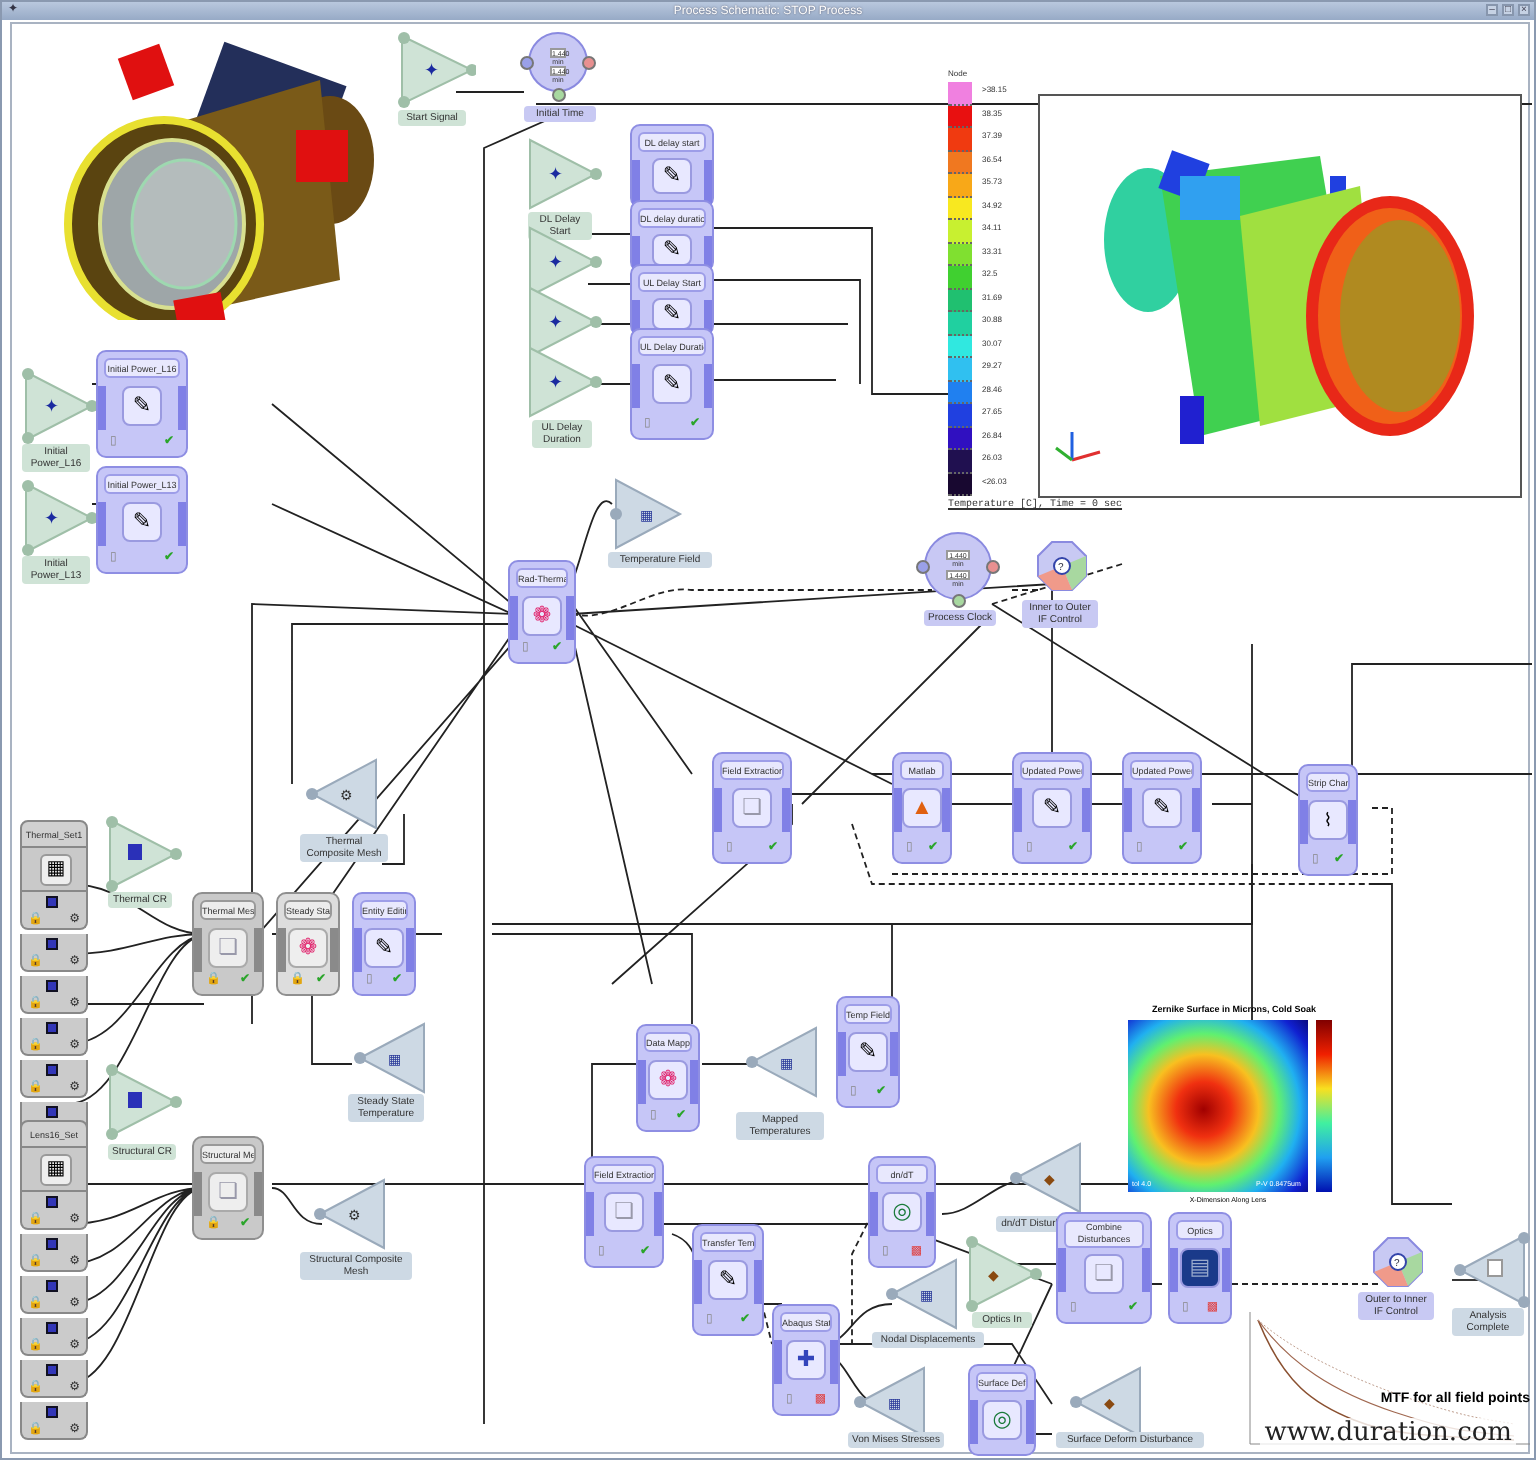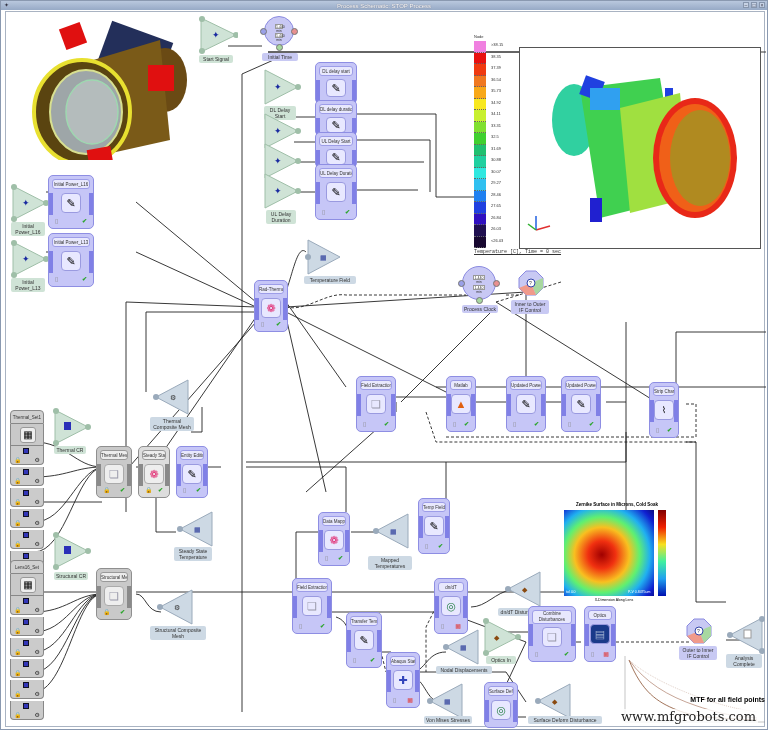--- a/index.html
+++ b/index.html
@@ -694,15 +694,15 @@
       <svg width="152" height="80">
         <line x1="8" y1="4" x2="8" y2="70" stroke="#888" stroke-width="0.5"></line>
         <line x1="8" y1="70" x2="148" y2="70" stroke="#888" stroke-width="0.5"></line>
         <path d="M12 8 C25 40 40 50 60 58 S100 66 140 68" fill="none" stroke="#8a5030" stroke-width="0.8"></path>
         <path d="M12 8 C28 30 50 44 80 54 S120 64 140 66" fill="none" stroke="#a06850" stroke-width="0.6"></path>
         <path d="M12 8 C30 24 60 38 90 48 S130 58 140 60" fill="none" stroke="#c0a090" stroke-width="0.5" stroke-dasharray="1,1"></path>
       </svg>
       <div style="position:absolute;right:4px;top:44px;font-size:7px;font-weight:bold">MTF for all field points</div>
     </div>
 
-    <div class="wm">www.mfgrobots.com</div>
+    <div class="wm">www.duration.com</div>
   </div>
 </div>
 
 </body></html>

